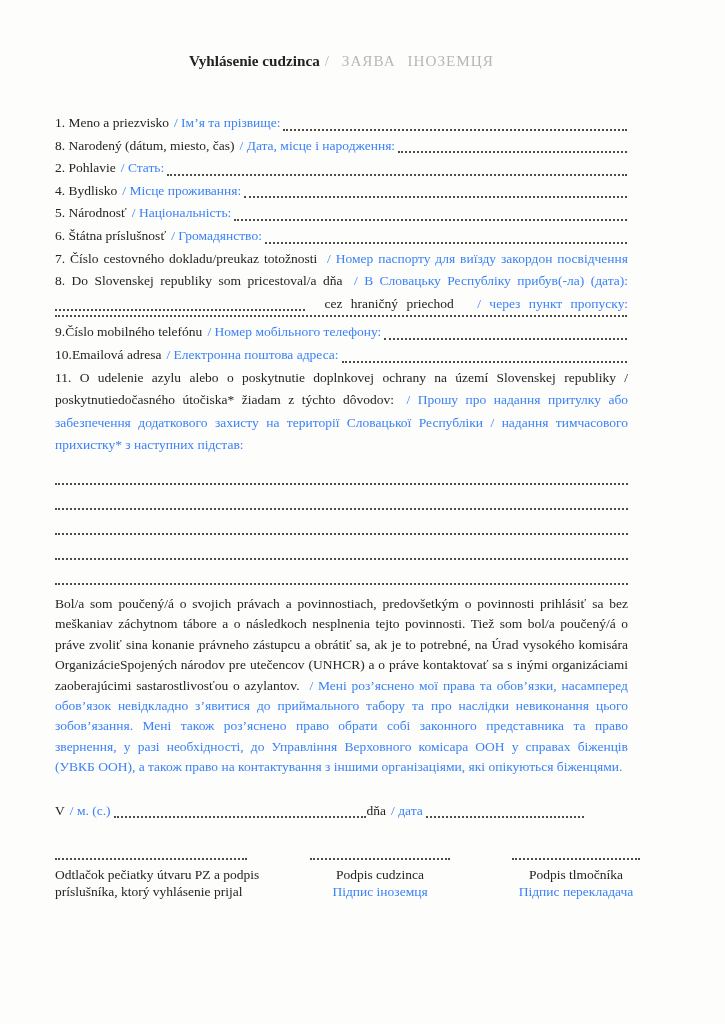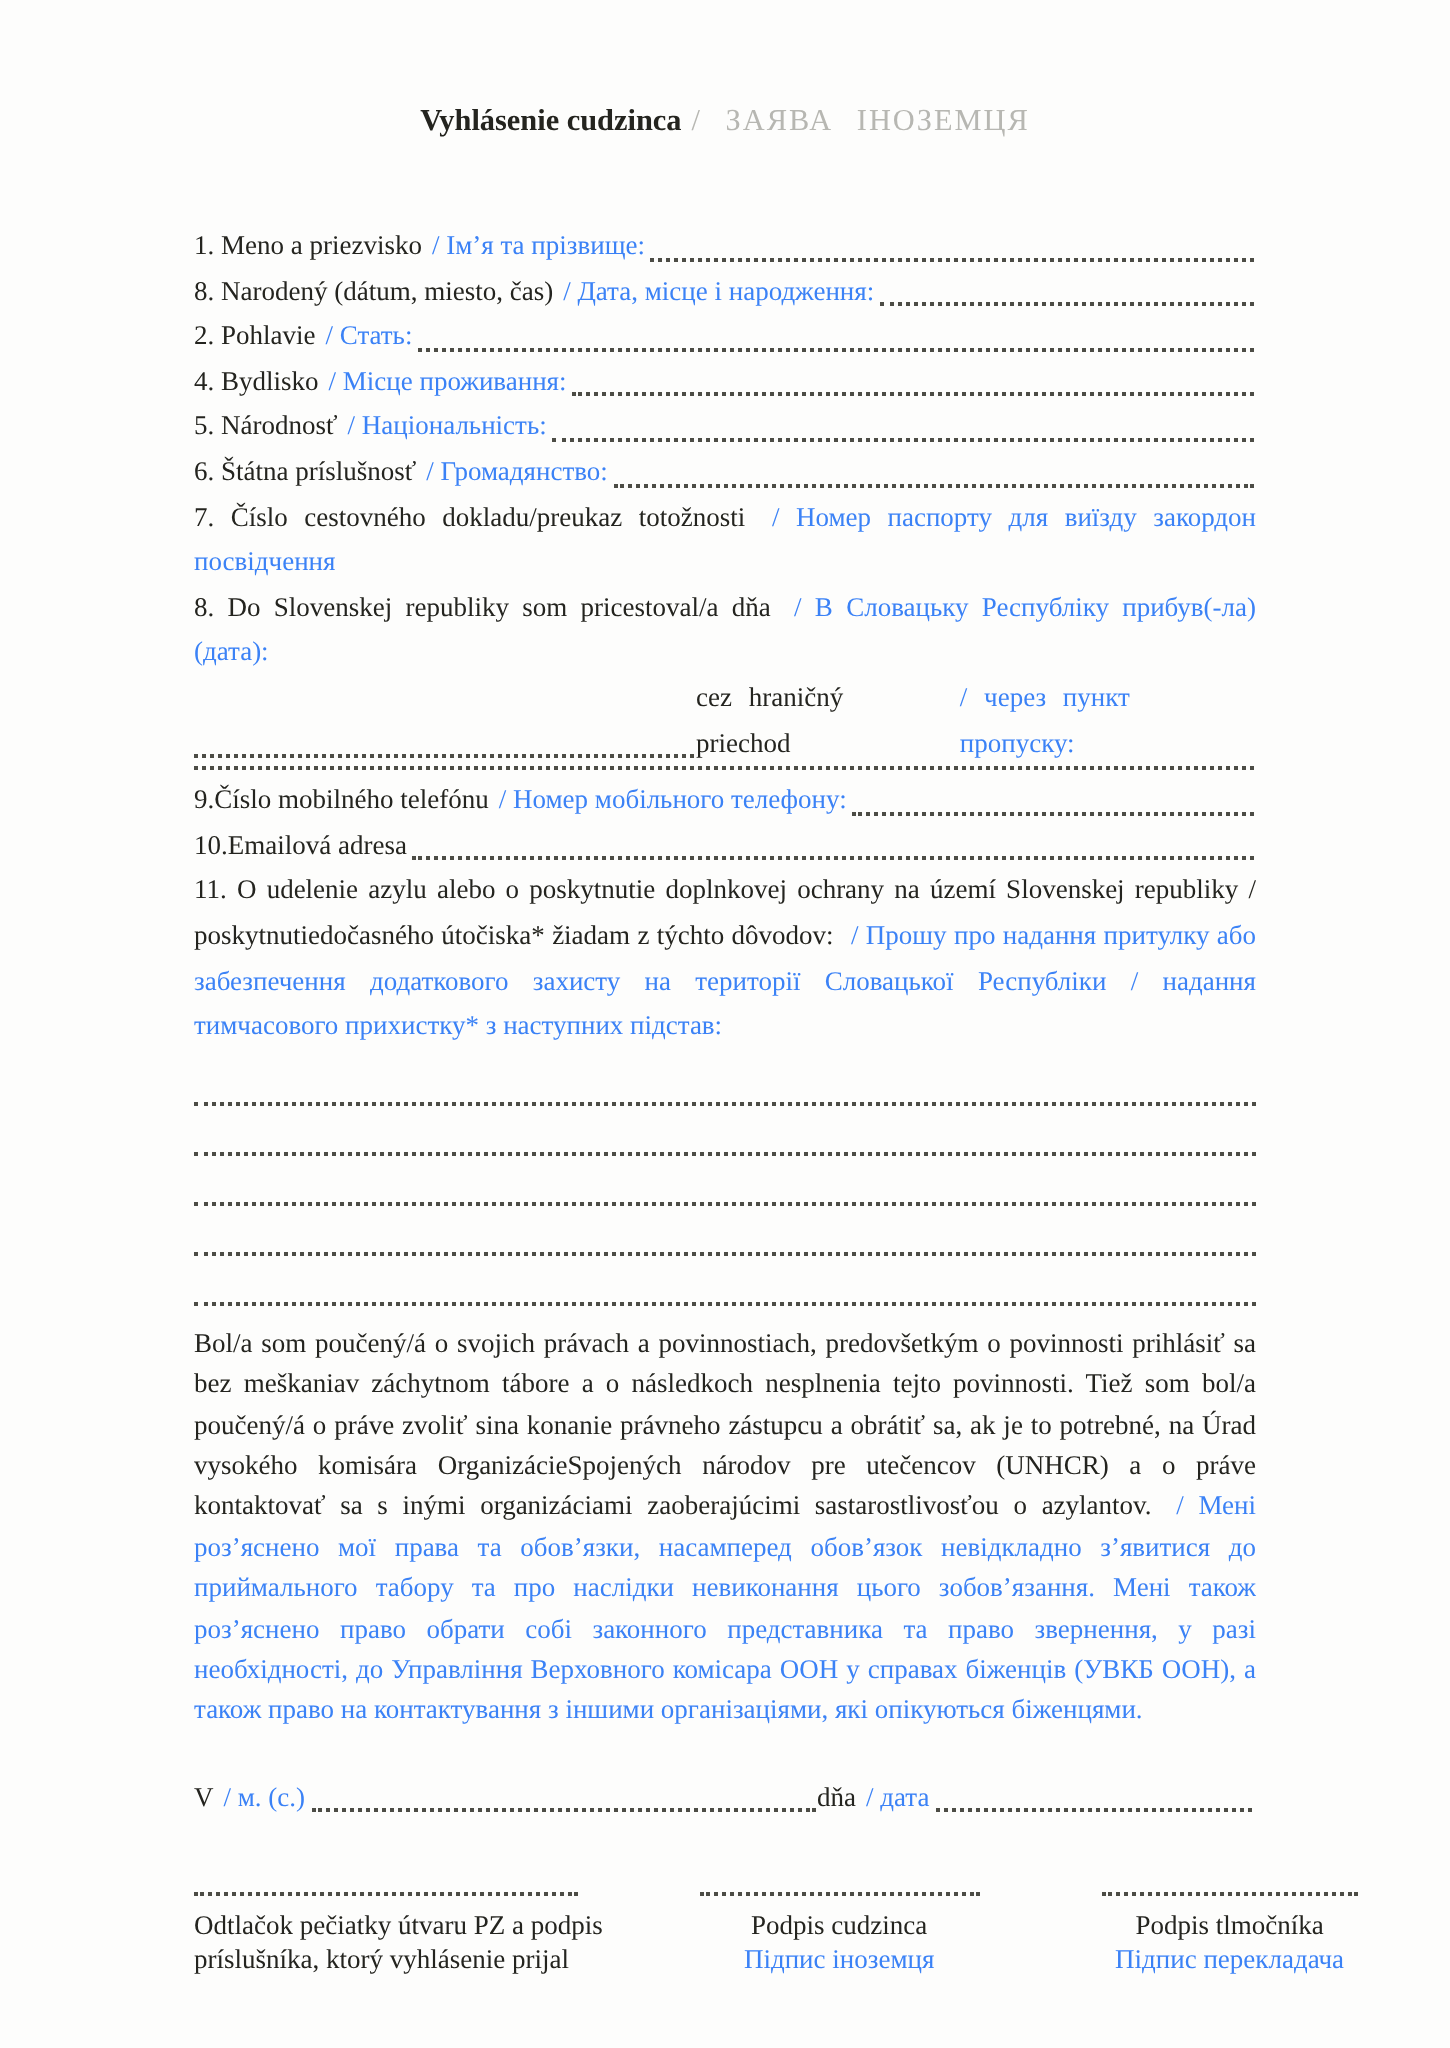--- a/index.html
+++ b/index.html
@@ -1,27 +1,27 @@
 <!DOCTYPE html>
 <html><head>
 <meta charset="utf-8">
 <style>
   html,body{margin:0;padding:0;background:#9a9a9a;}
   .page{
     width:725px;height:1024px;margin:0 auto;background:#fdfdfc;
-    box-sizing:border-box;padding:52px 97px 0 97px;
+    box-sizing:border-box;padding:52px 97px 0 55px;
     font-family:"Liberation Serif","DejaVu Serif",serif;
     font-size:13.5px;color:#24241f;overflow:hidden;position:relative;
   }
   .title{text-align:center;font-size:15.2px;font-weight:bold;line-height:18px;}
   .title-uk{color:#b7b7b2;font-weight:normal;letter-spacing:1px;word-spacing:7px;margin-left:5px;}
   .uk{color:#3b82f6;margin-left:5px;}
   .fields{margin-top:42px;}
   .frow{display:flex;align-items:flex-end;line-height:22.6px;}
-  .frow.between{justify-content:center;}
+  .frow.between{justify-content:space-between;}
   .dots{flex:1 1 auto;min-width:14px;border-bottom:2px dotted #4c4c45;margin:0 1px 4px 3px;}
   .dots.fixed{flex:0 0 auto;}
   .w448{width:448px;}
   .w250{width:250px;margin-left:0;}
   .w252{width:252px;}
   .w158{width:158px;}
   .just{text-align:justify;line-height:22.6px;}
   .just-full{text-align:justify;text-align-last:justify;line-height:22.6px;}
   .wide-words{word-spacing:5px;}
   .answer-lines{margin-top:3px;}
@@ -105,20 +105,21 @@
     </div>
 
     <div class="frow">
       <span>9.Číslo mobilného telefónu</span>
       <span class="uk">/ Номер мобільного телефону:</span>
       <span class="dots"></span>
     </div>
 
     <div class="frow">
       <span>10.Emailová adresa</span>
+      <span class="uk">/ Електронна поштова адреса:</span>
       <span class="dots"></span>
     </div>
 
     <div class="just">
       <span>11. O udelenie azylu alebo o poskytnutie doplnkovej ochrany na území Slovenskej republiky / poskytnutiedočasného útočiska* žiadam z týchto dôvodov:</span>
       <span class="uk">/ Прошу про надання притулку або забезпечення додаткового захисту на території Словацької Республіки / надання тимчасового прихистку* з наступних підстав:</span>
     </div>
 
     <div class="answer-lines">
       <div class="ansline"></div>

